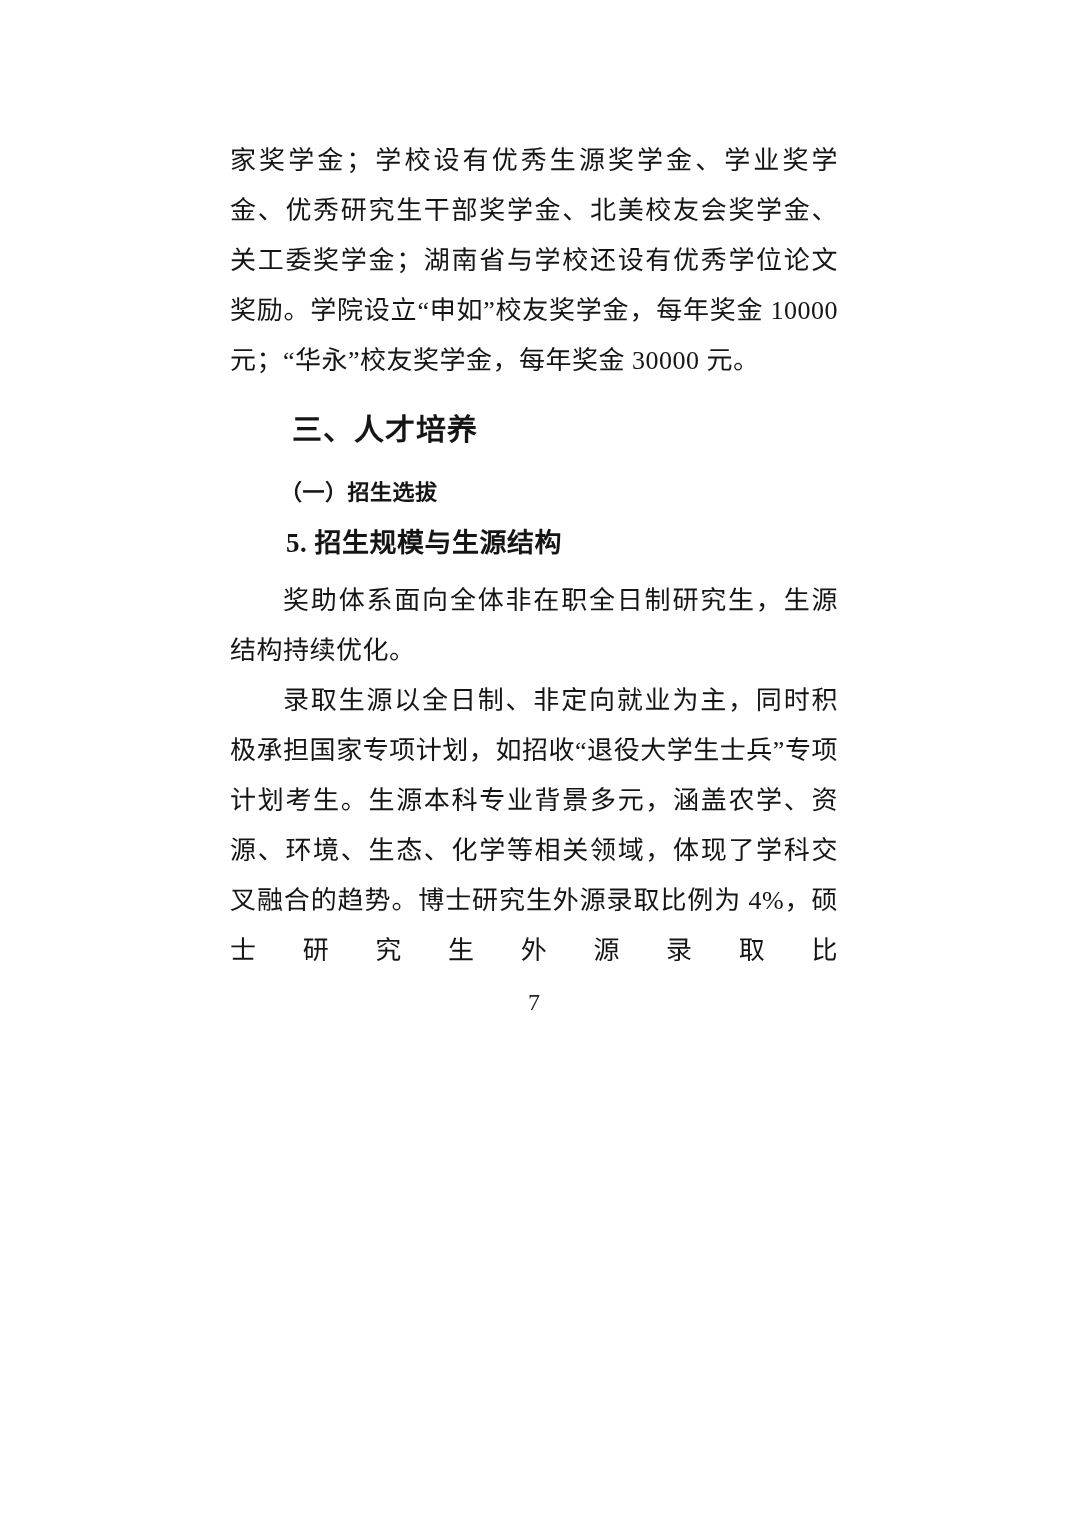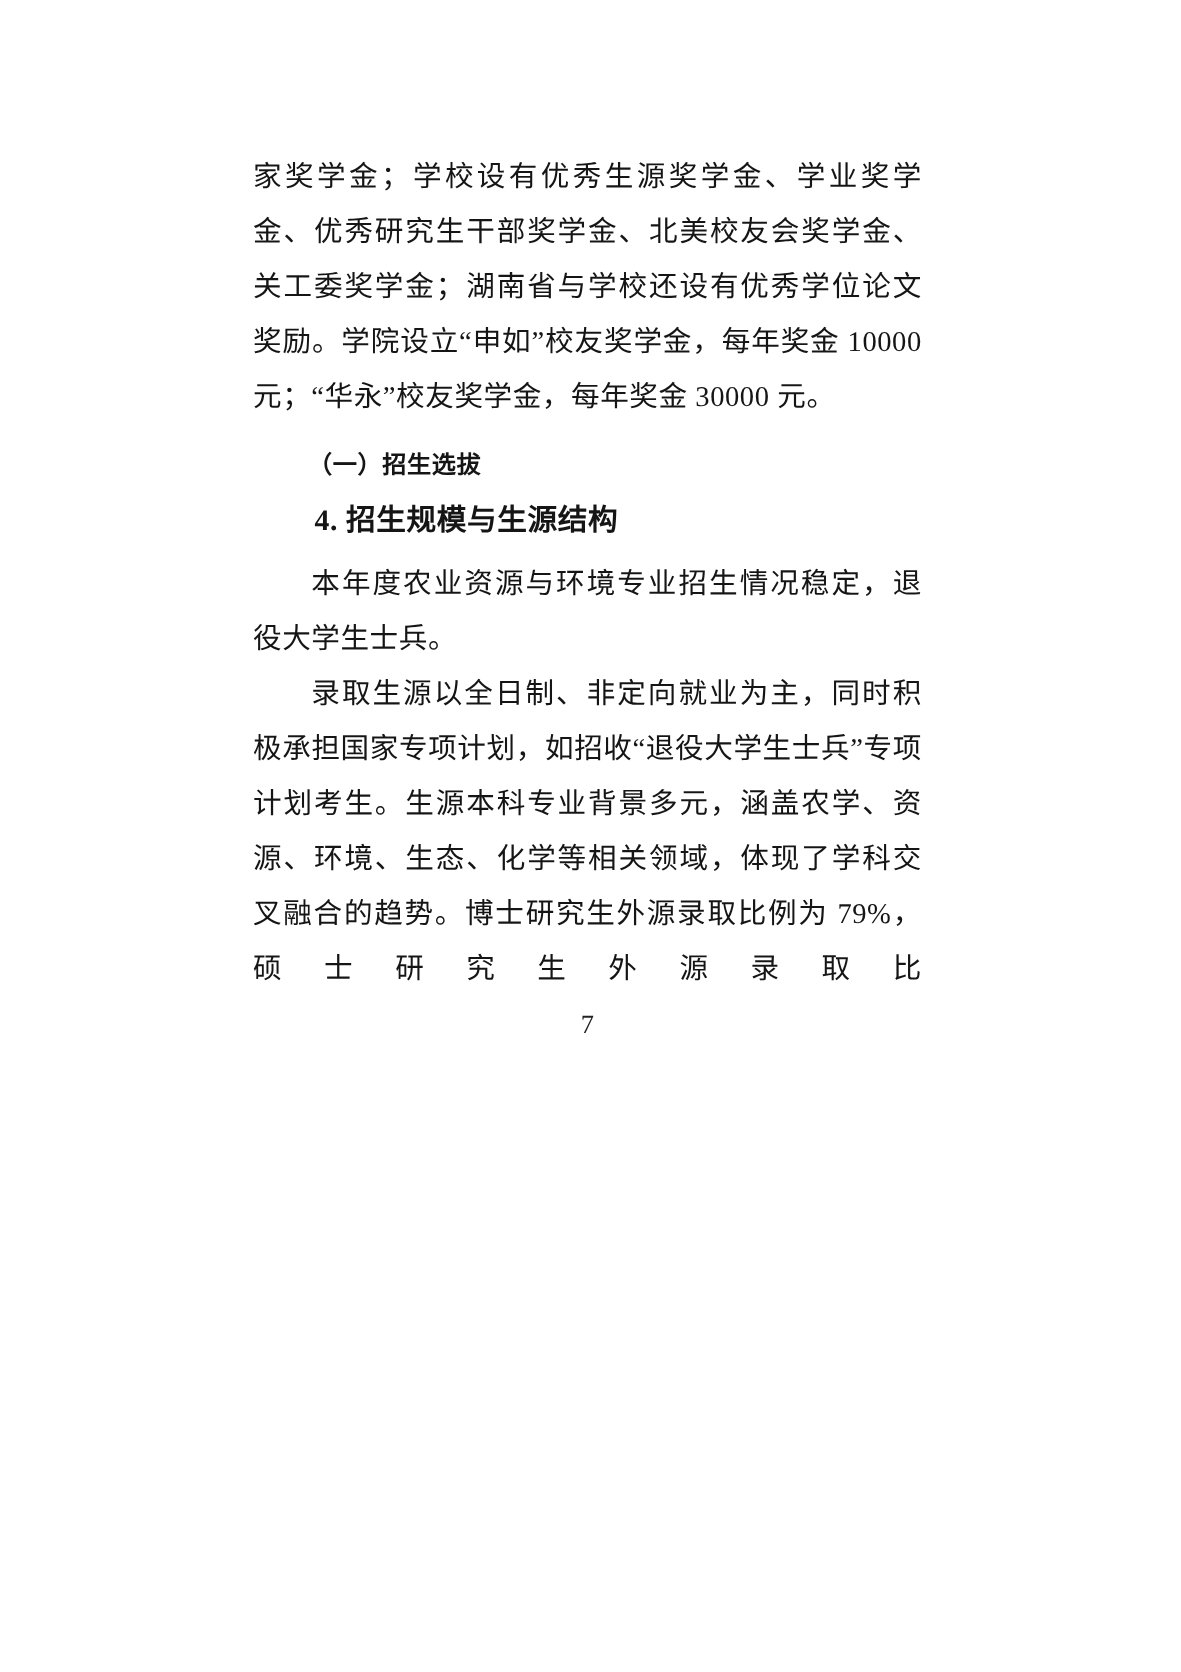--- a/index.html
+++ b/index.html
@@ -69,25 +69,26 @@
 </style>
 </head>
 <body>
 
 <div class="page">
 
   <p class="body-par">家奖学金；学校设有优秀生源奖学金、学业奖学金、优秀研究生干部奖学金、北美校友会奖学金、关工委奖学金；湖南省与学校还设有优秀学位论文奖励。学院设立“申如”校友奖学金，每年奖金 10000 元；“华永”校友奖学金，每年奖金 30000 元。</p>
 
 
 
+  <h2 class="heading-1">三、人才培养</h2>
 
   <h3 class="heading-2">（一）招生选拔</h3>
 
-  <h4 class="heading-3">4. 招生规模与生源结构</h4>
+  <h4 class="heading-3">5. 招生规模与生源结构</h4>
 
-  <p class="body-par indent2 par-after-heading">本年度农业资源与环境专业招生情况稳定，退役大学生士兵。</p>
+  <p class="body-par indent2 par-after-heading">奖助体系面向全体非在职全日制研究生，生源结构持续优化。</p>
 
 
-  <p class="body-par indent2 flush-last">录取生源以全日制、非定向就业为主，同时积极承担国家专项计划，如招收“退役大学生士兵”专项计划考生。生源本科专业背景多元，涵盖农学、资源、环境、生态、化学等相关领域，体现了学科交叉融合的趋势。博士研究生外源录取比例为 79%，硕士研究生外源录取比</p>
+  <p class="body-par indent2 flush-last">录取生源以全日制、非定向就业为主，同时积极承担国家专项计划，如招收“退役大学生士兵”专项计划考生。生源本科专业背景多元，涵盖农学、资源、环境、生态、化学等相关领域，体现了学科交叉融合的趋势。博士研究生外源录取比例为 4%，硕士研究生外源录取比</p>
 
   <div class="page-footer">7</div>
 
 </div>
 
 </body></html>

